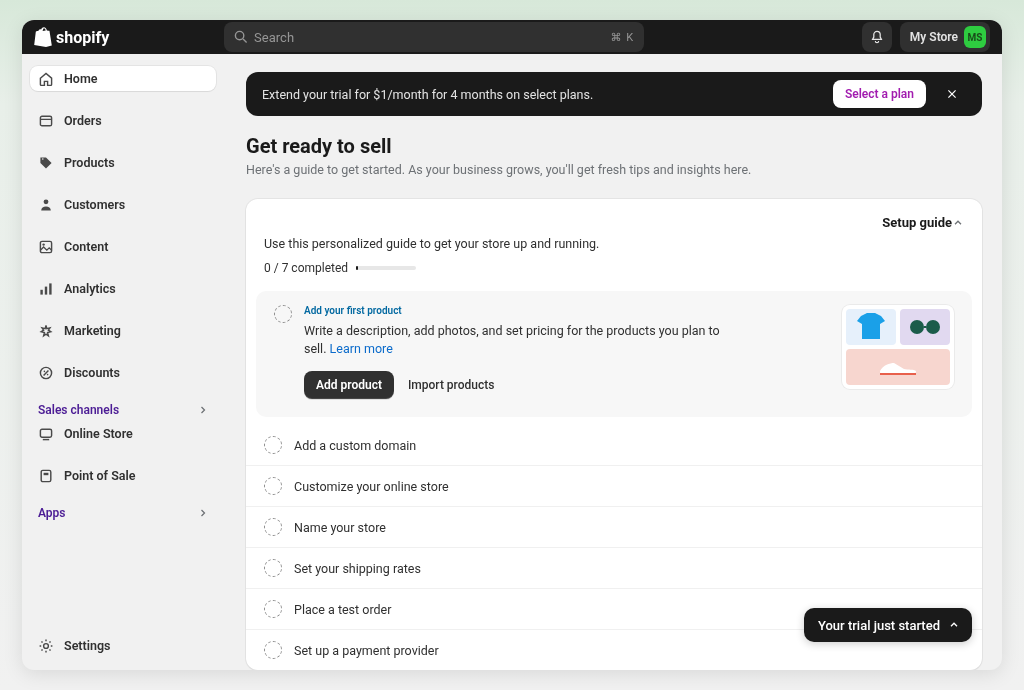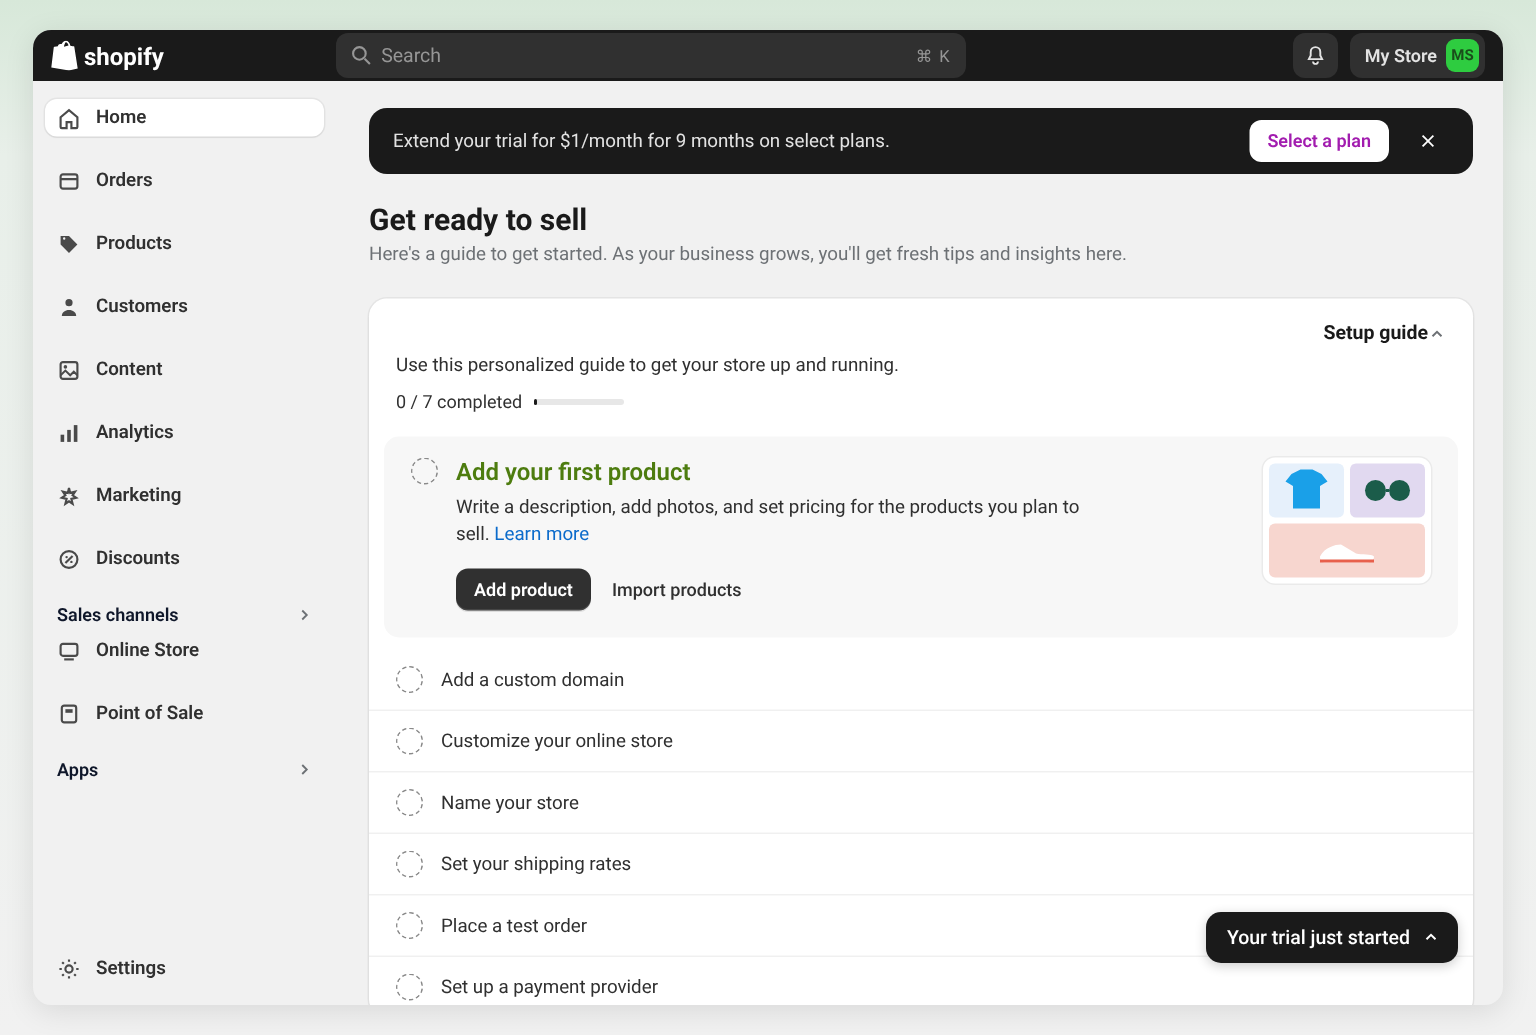--- a/index.html
+++ b/index.html
@@ -75,21 +75,21 @@
   display: flex; align-items: center; gap: 10px;
   height: 25px; padding: 0 8px;
   border-radius: 8px; font-weight: 600; color: #303030;
   font-size: 12.5px;
 }
 .nav-item.active { background: #fff; box-shadow: 0 0 0 1px rgba(0,0,0,0.05), 0 1px 1px rgba(0,0,0,0.05); }
 .nav-item .icn { width: 16px; height: 16px; flex: 0 0 16px; display: flex; align-items: center; justify-content: center; color: #4a4a4a; }
 .nav-heading {
   display: flex; align-items: center; justify-content: space-between;
   padding: 0 8px; margin-top: 18px; margin-bottom: 4px;
-  font-size: 12px; font-weight: 600; color: #0f172a;
+  font-size: 12px; font-weight: 600; color: #4c1d95;
 }
 .sidebar-footer { margin-top: auto; }
 .content { flex: 1; overflow: auto; padding: 18px 20px 18px 22px; position: relative; }
 .banner {
   background: #1a1a1a; color: #e3e3e3;
   border-radius: 12px; height: 44px;
   display: flex; align-items: center;
   padding: 0 16px; gap: 12px;
 }
 .banner .msg { flex: 1; font-size: 12.5px; }
@@ -135,21 +135,21 @@
   border-radius: 10px;
   margin: 8px 10px 8px;
   border-top: none;
 }
 .guide-row.expanded + .guide-row { border-top: none; }
 .circle {
   width: 18px; height: 18px; border-radius: 50%;
   border: 1.5px dashed #8a8a8a; flex: 0 0 18px;
 }
 .guide-expanded-body { flex: 1; }
-.guide-item-title { font-weight: 600; color: #4d7c0f; font-size: 16px; }
+.guide-item-title { font-weight: 600; color: #0369a1; font-size: 10px; }
 .guide-item-desc { margin-top: 6px; color: #303030; font-size: 12.5px; max-width: 420px; line-height: 1.4; }
 .guide-item-desc a { color: #0b6bcb; text-decoration: none; }
 .guide-actions { margin-top: 14px; display: flex; gap: 14px; align-items: center; }
 .btn-dark {
   background: #303030; color: #fff; border-radius: 8px;
   padding: 0 12px; height: 28px; display: flex; align-items: center;
   font-weight: 600; font-size: 12px;
   box-shadow: inset 0 -1px 0 rgba(255,255,255,0.1), 0 1px 0 rgba(0,0,0,0.1);
 }
 .btn-linklike { font-weight: 500; font-size: 12px; color: #303030; }
@@ -329,21 +329,21 @@
               </svg>
             </span>
           <span>Settings</span>
         </div>
       </div>
     </div>
 
     <div class="content">
 
       <div class="banner">
-        <span class="msg">Extend your trial for $1/month for 9 months on select plans.</span>
+        <span class="msg">Extend your trial for $1/month for 4 months on select plans.</span>
         <div class="btn-white">
             <span>Select a plan</span>
           </div>
         <div class="banner-close">
           <svg width="12" height="12" viewBox="0 0 20 20">
               <line x1="4" y1="4" x2="16" y2="16" stroke="#fff" stroke-width="2"></line>
               <line x1="16" y1="4" x2="4" y2="16" stroke="#fff" stroke-width="2"></line>
             </svg>
         </div>
       </div>

